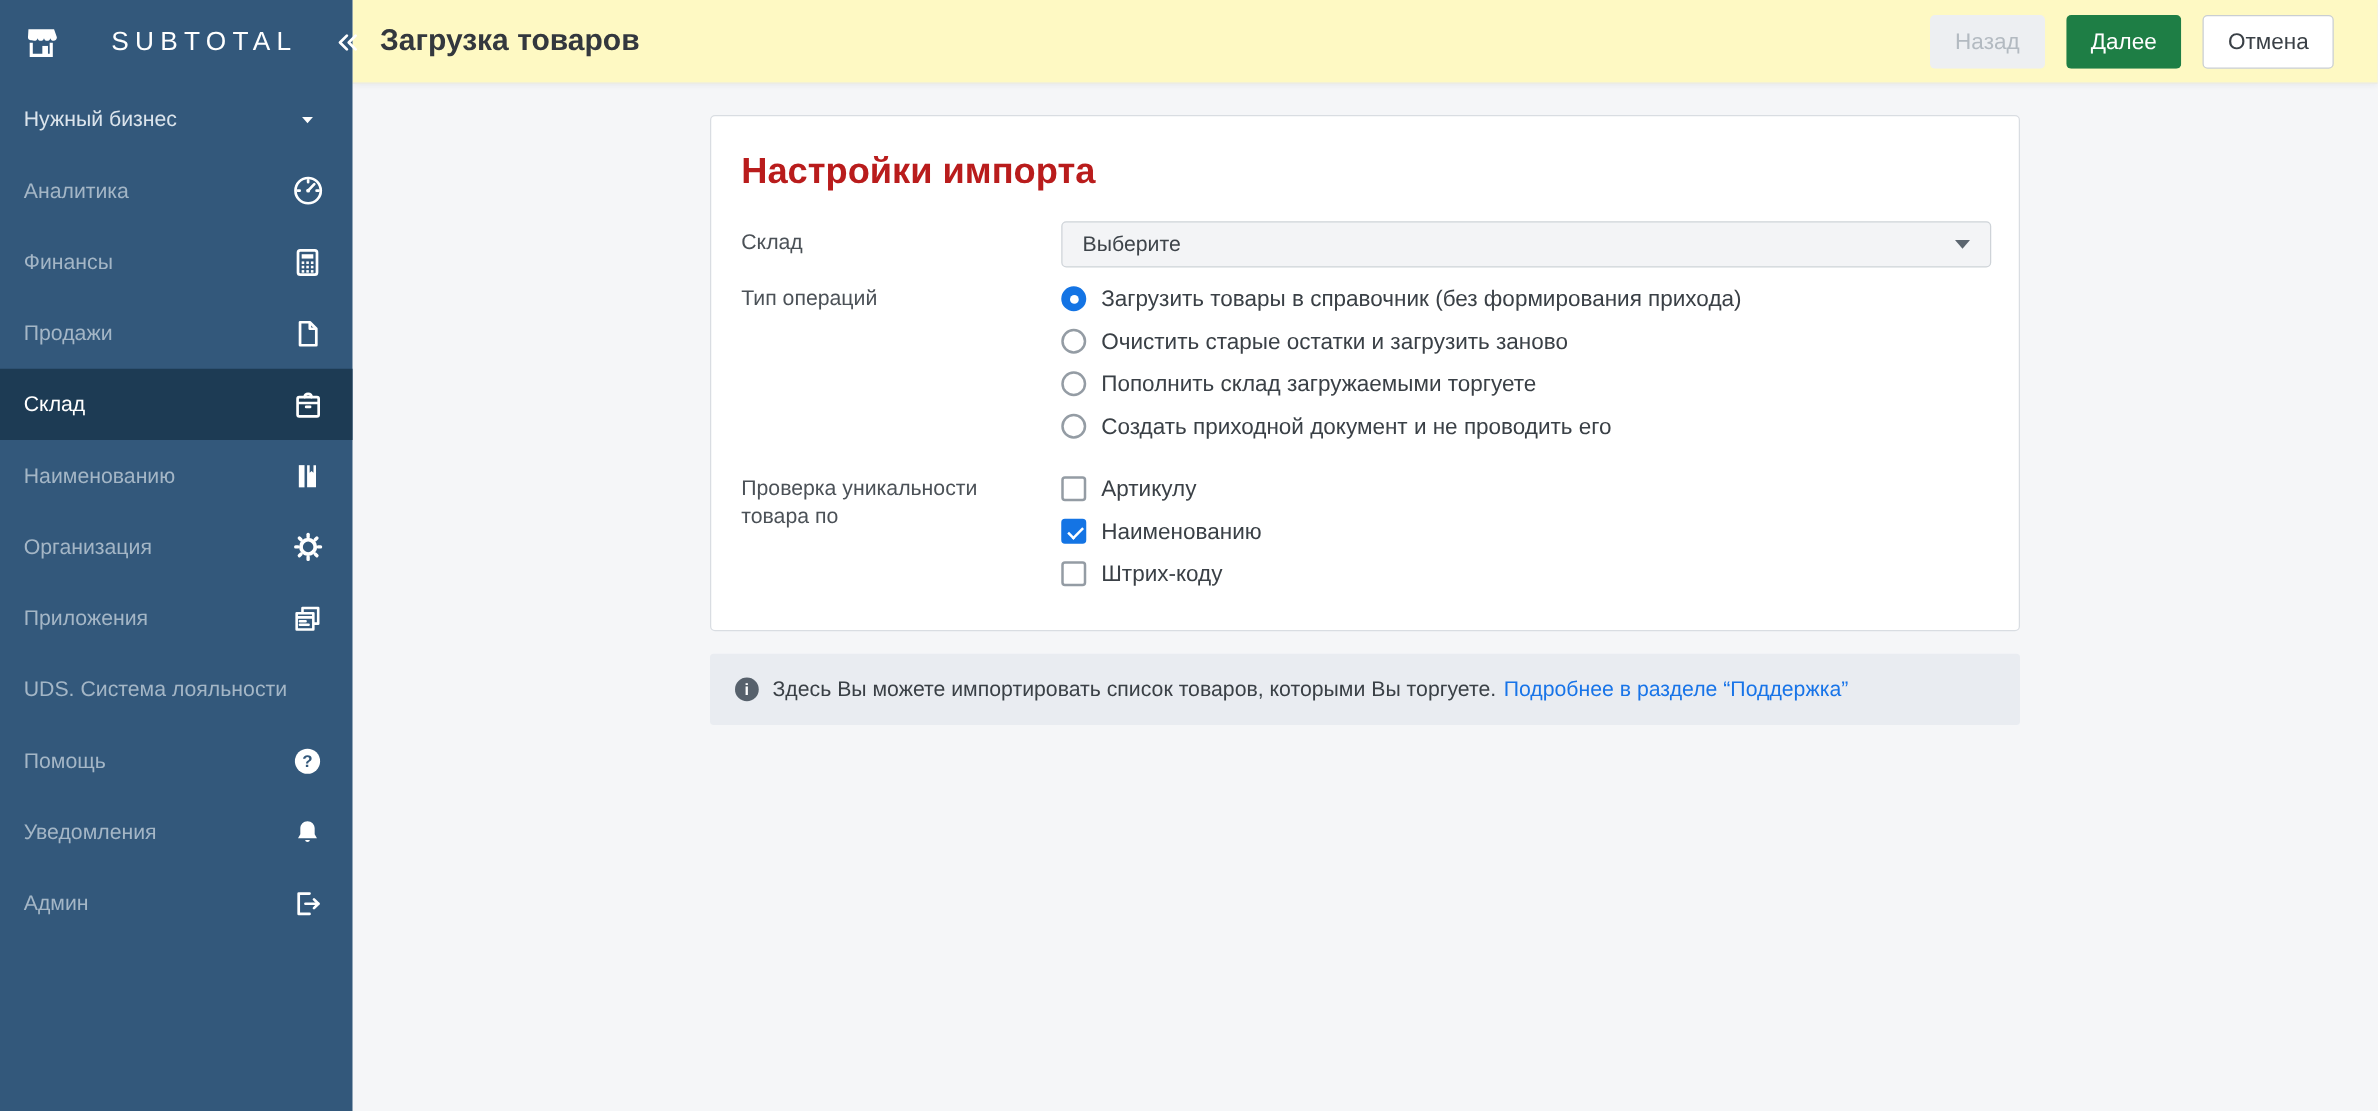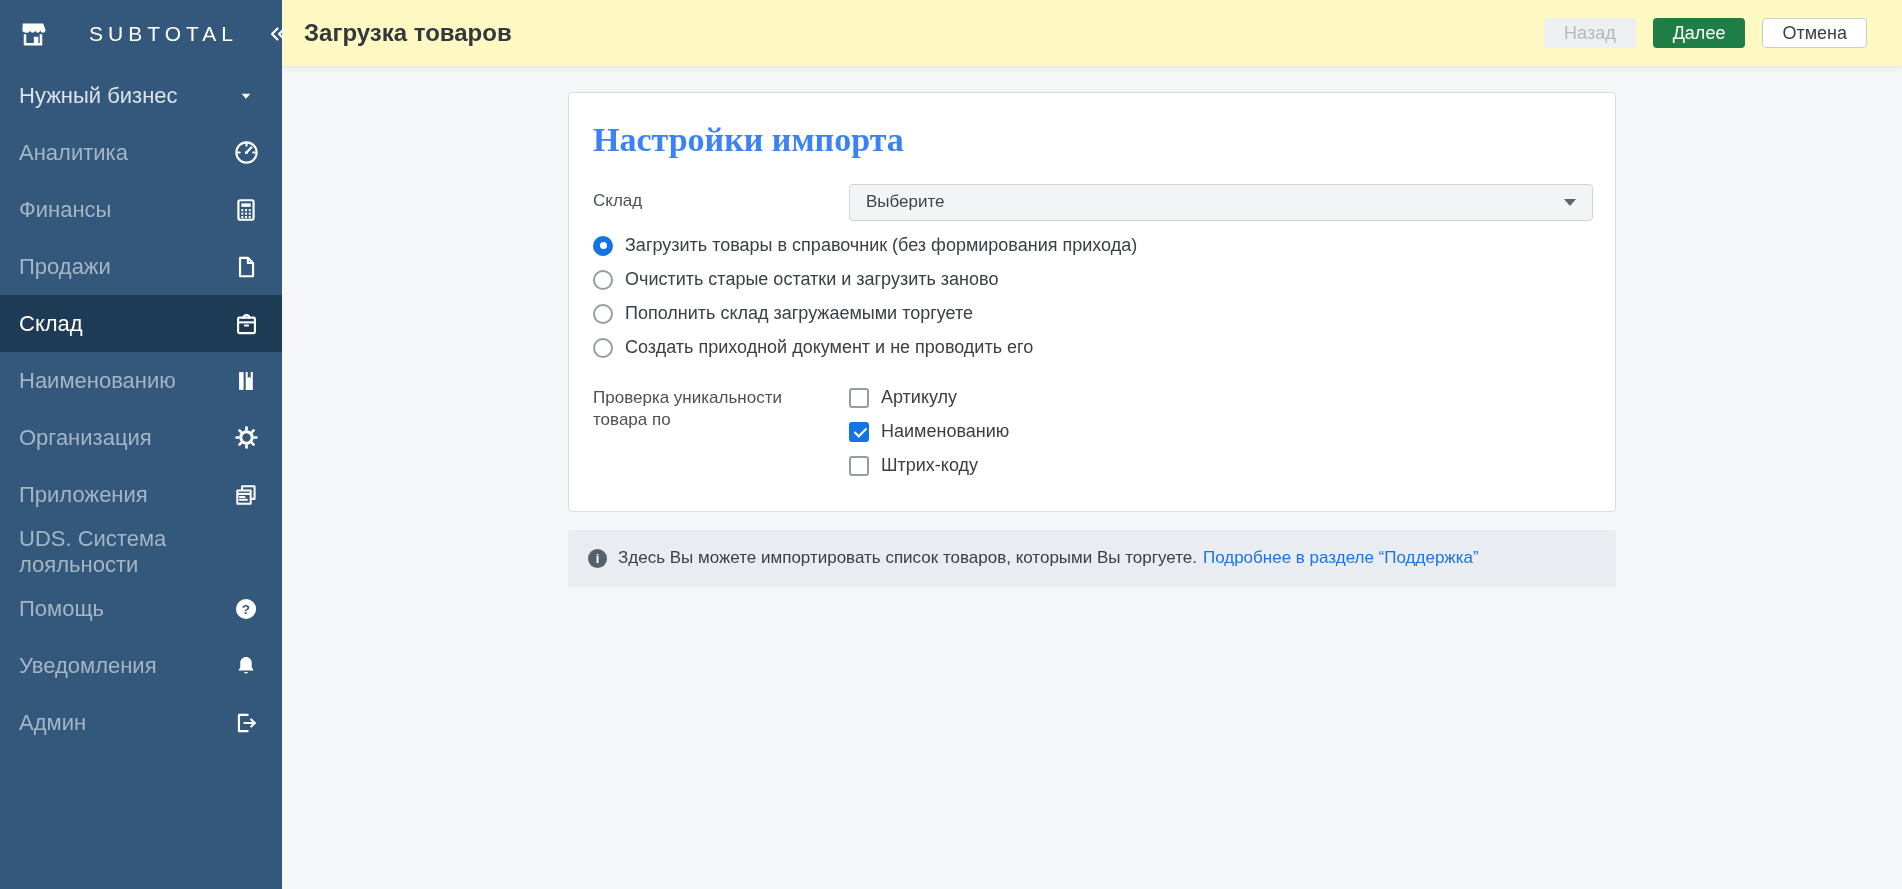--- a/index.html
+++ b/index.html
@@ -13,50 +13,50 @@
     padding:0 22px 0 18px;gap:28px; }
   .logo-mark { width:32px; height:32px; display:flex; align-items:center; }
   .brand { color:#fff; font-size:21px; letter-spacing:5px; font-weight:400;
     margin-left:13px; flex:1; }
   .collapse-btn { width:28px; height:28px; display:flex; align-items:center;
     justify-content:center; cursor:pointer; }
 
   .nav { display:flex; flex-direction:column; }
   .nav-item { height:57px; display:flex; align-items:center;
     padding:0 22px 0 19px; cursor:pointer; }
-  .nav-label { flex:1; font-size:22px; color:#a4b6c6; }
+  .nav-label { flex:1; font-size:17px; color:#a4b6c6; }
   .nav-item.bright .nav-label { color:#dbe4ec; }
   .nav-item.active { background:#1d3b54; }
   .nav-item.active .nav-label { color:#ffffff; }
   .nav-icon { width:28px; height:28px; display:flex; align-items:center;
     justify-content:center; }
   .spacer { flex:1; }
 
   
   .topbar { position:absolute; left:282px; right:0; top:0; height:67px;
     background:#fef9c3; border-bottom:1px solid #e7e9ec;
     box-shadow:0 1px 5px rgba(40,50,60,.07);
     display:flex; align-items:center; padding:0 35px 0 22px; z-index:4; }
   .page-title { flex:1; font-size:24px; font-weight:700; color:#33383e; }
-  .btn { height:30px; border-radius:4px; font-size:18px; padding:0 19px;
+  .btn { height:43px; border-radius:4px; font-size:18px; padding:0 19px;
     border:1px solid transparent; cursor:pointer;
     font-family:"Liberation Sans","DejaVu Sans",sans-serif; }
   .btn + .btn { margin-left:17px; }
   .btn-back { background:#edeff2; color:#b3bac1; cursor:default; }
   .btn-next { background:#1e7e45; color:#ffffff; }
   .btn-cancel { background:#ffffff; border-color:#c9ced3; color:#3a4046; }
 
   
   .content { position:absolute; left:282px; right:0; top:67px; bottom:0;
     background:#f5f6f8; overflow:hidden; }
   .card { width:1048px; margin:25px auto 0; background:#fff;
     border:1px solid #d9dde2; border-radius:4px;
     padding:24px 22px 28px 24px; }
-  .card h2 { font-size:34px; font-weight:700; color:#3b82f6;
-    margin:2px 0 22px; line-height:1.25;font-family:Liberation Serif, serif; }
+  .card h2 { font-size:29px; font-weight:700; color:#b91c1c;
+    margin:2px 0 22px; line-height:1.25; }
 
   .row { display:flex; align-items:flex-start; }
   .row-label { flex:0 0 256px; padding:6px 20px 0 0; font-size:17px;
     color:#4b5157; line-height:1.3; }
   .row-control { flex:1; }
   .row-select { margin-bottom:8px; }
   .row-radios { margin-bottom:16px; }
 
   .select { height:37px; background:#f3f4f6; border:1px solid #ced3d8;
     border-radius:4px; display:flex; align-items:center; padding:0 16px;
@@ -275,20 +275,21 @@
       <div class="row-label">Склад</div>
       <div class="row-control">
         <div class="select">
           <span>Выберите</span>
           <span class="select-arrow"></span>
         </div>
       </div>
     </div>
 
     <div class="row row-radios">
+      <div class="row-label">Тип операций</div>
       <div class="row-control">
         <div class="option-row">
           <span class="radio on"></span>
           <span class="option-label">Загрузить товары в справочник (без формирования прихода)</span>
         </div>
         <div class="option-row">
           <span class="radio"></span>
           <span class="option-label">Очистить старые остатки и загрузить заново</span>
         </div>
         <div class="option-row">

